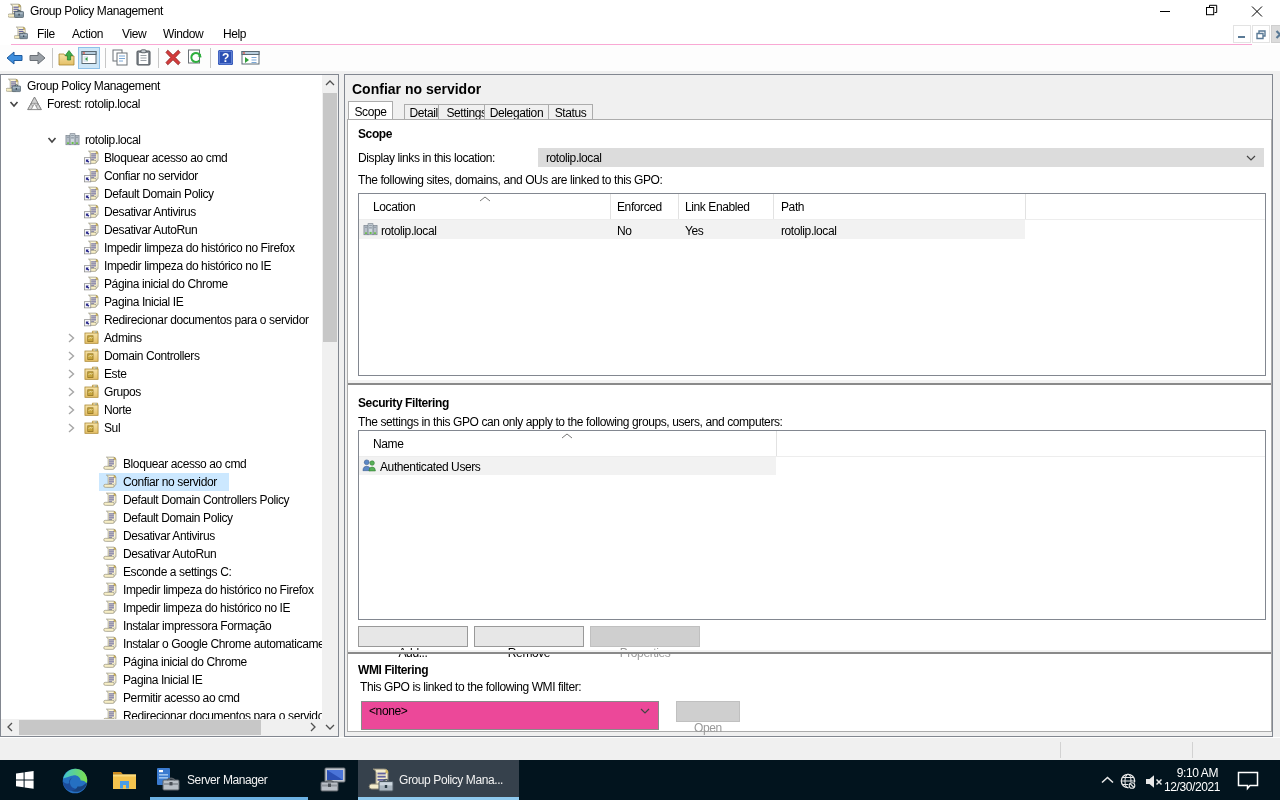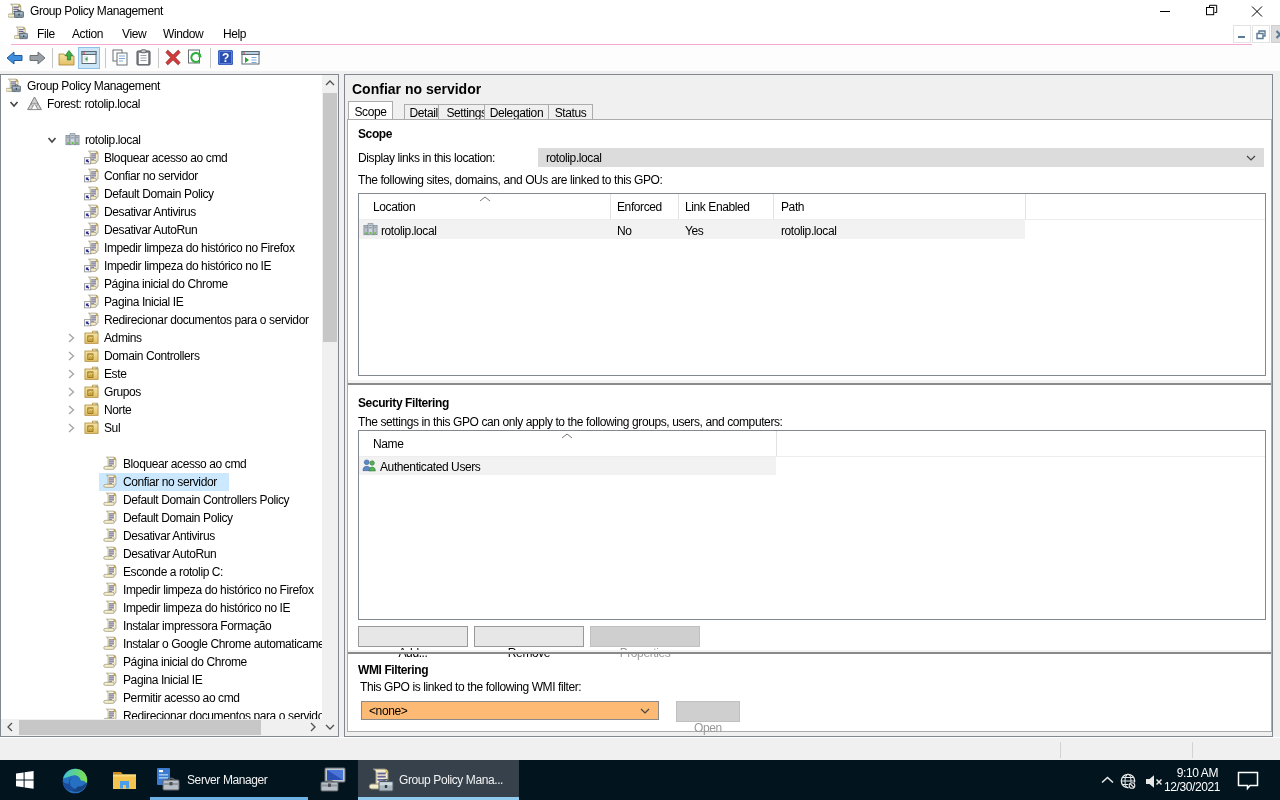--- a/index.html
+++ b/index.html
@@ -413,21 +413,21 @@
 <div class="tr" style="top:470px">
           <svg width="15" height="15" style="left:102px">
             <use href="#i-gpo"></use>
           </svg>
           <span style="left:122px">Desativar AutoRun</span>
         </div>
 <div class="tr" style="top:488px">
           <svg width="15" height="15" style="left:102px">
             <use href="#i-gpo"></use>
           </svg>
-          <span style="left:122px">Esconde a rotolip C:</span>
+          <span style="left:122px">Esconde a settings C:</span>
         </div>
 <div class="tr" style="top:506px">
           <svg width="15" height="15" style="left:102px">
             <use href="#i-gpo"></use>
           </svg>
           <span style="left:122px">Impedir limpeza do histórico no Firefox</span>
         </div>
 <div class="tr" style="top:524px">
           <svg width="15" height="15" style="left:102px">
             <use href="#i-gpo"></use>
@@ -542,21 +542,21 @@
               <use href="#i-users"></use>
             </svg>
     <div class="abs" style="left:21px;top:29px">Authenticated Users</div>
   </div>
   <div class="btn" style="left:10px;top:506px;width:110px">Add...</div>
   <div class="btn" style="left:126px;top:506px;width:110px">Remove</div>
   <div class="btn dis" style="left:242px;top:506px;width:110px">Properties</div>
   <div class="abs" style="left:0px;top:530px;width:923px;height:4px;background:#f3f3f3;border-bottom:2px solid #8a8a8a"></div>
   <div class="abs bold" style="left:10px;top:543px">WMI Filtering</div>
   <div class="abs" style="left:12px;top:560px">This GPO is linked to the following WMI filter:</div>
-  <div class="combo" style="left:13px;top:581px;width:298px;height:19px;background:#fdba74;border:1px solid #8a8a8a">
+  <div class="combo" style="left:13px;top:581px;width:298px;height:29px;background:#ec4899;border:1px solid #8a8a8a">
     <span style="position:absolute;left:7px;top:2px">&lt;none&gt;</span>
     <svg width="10" height="6" style="position:absolute;right:8px;top:6px">
               <path d="M1 1 L5 5 9 1" fill="none" stroke="#444" stroke-width="1.2"></path>
             </svg>
   </div>
   <div class="btn dis" style="left:328px;top:581px;width:64px;height:19px">Open</div>
  </div>
 </div>
 </div>
 

